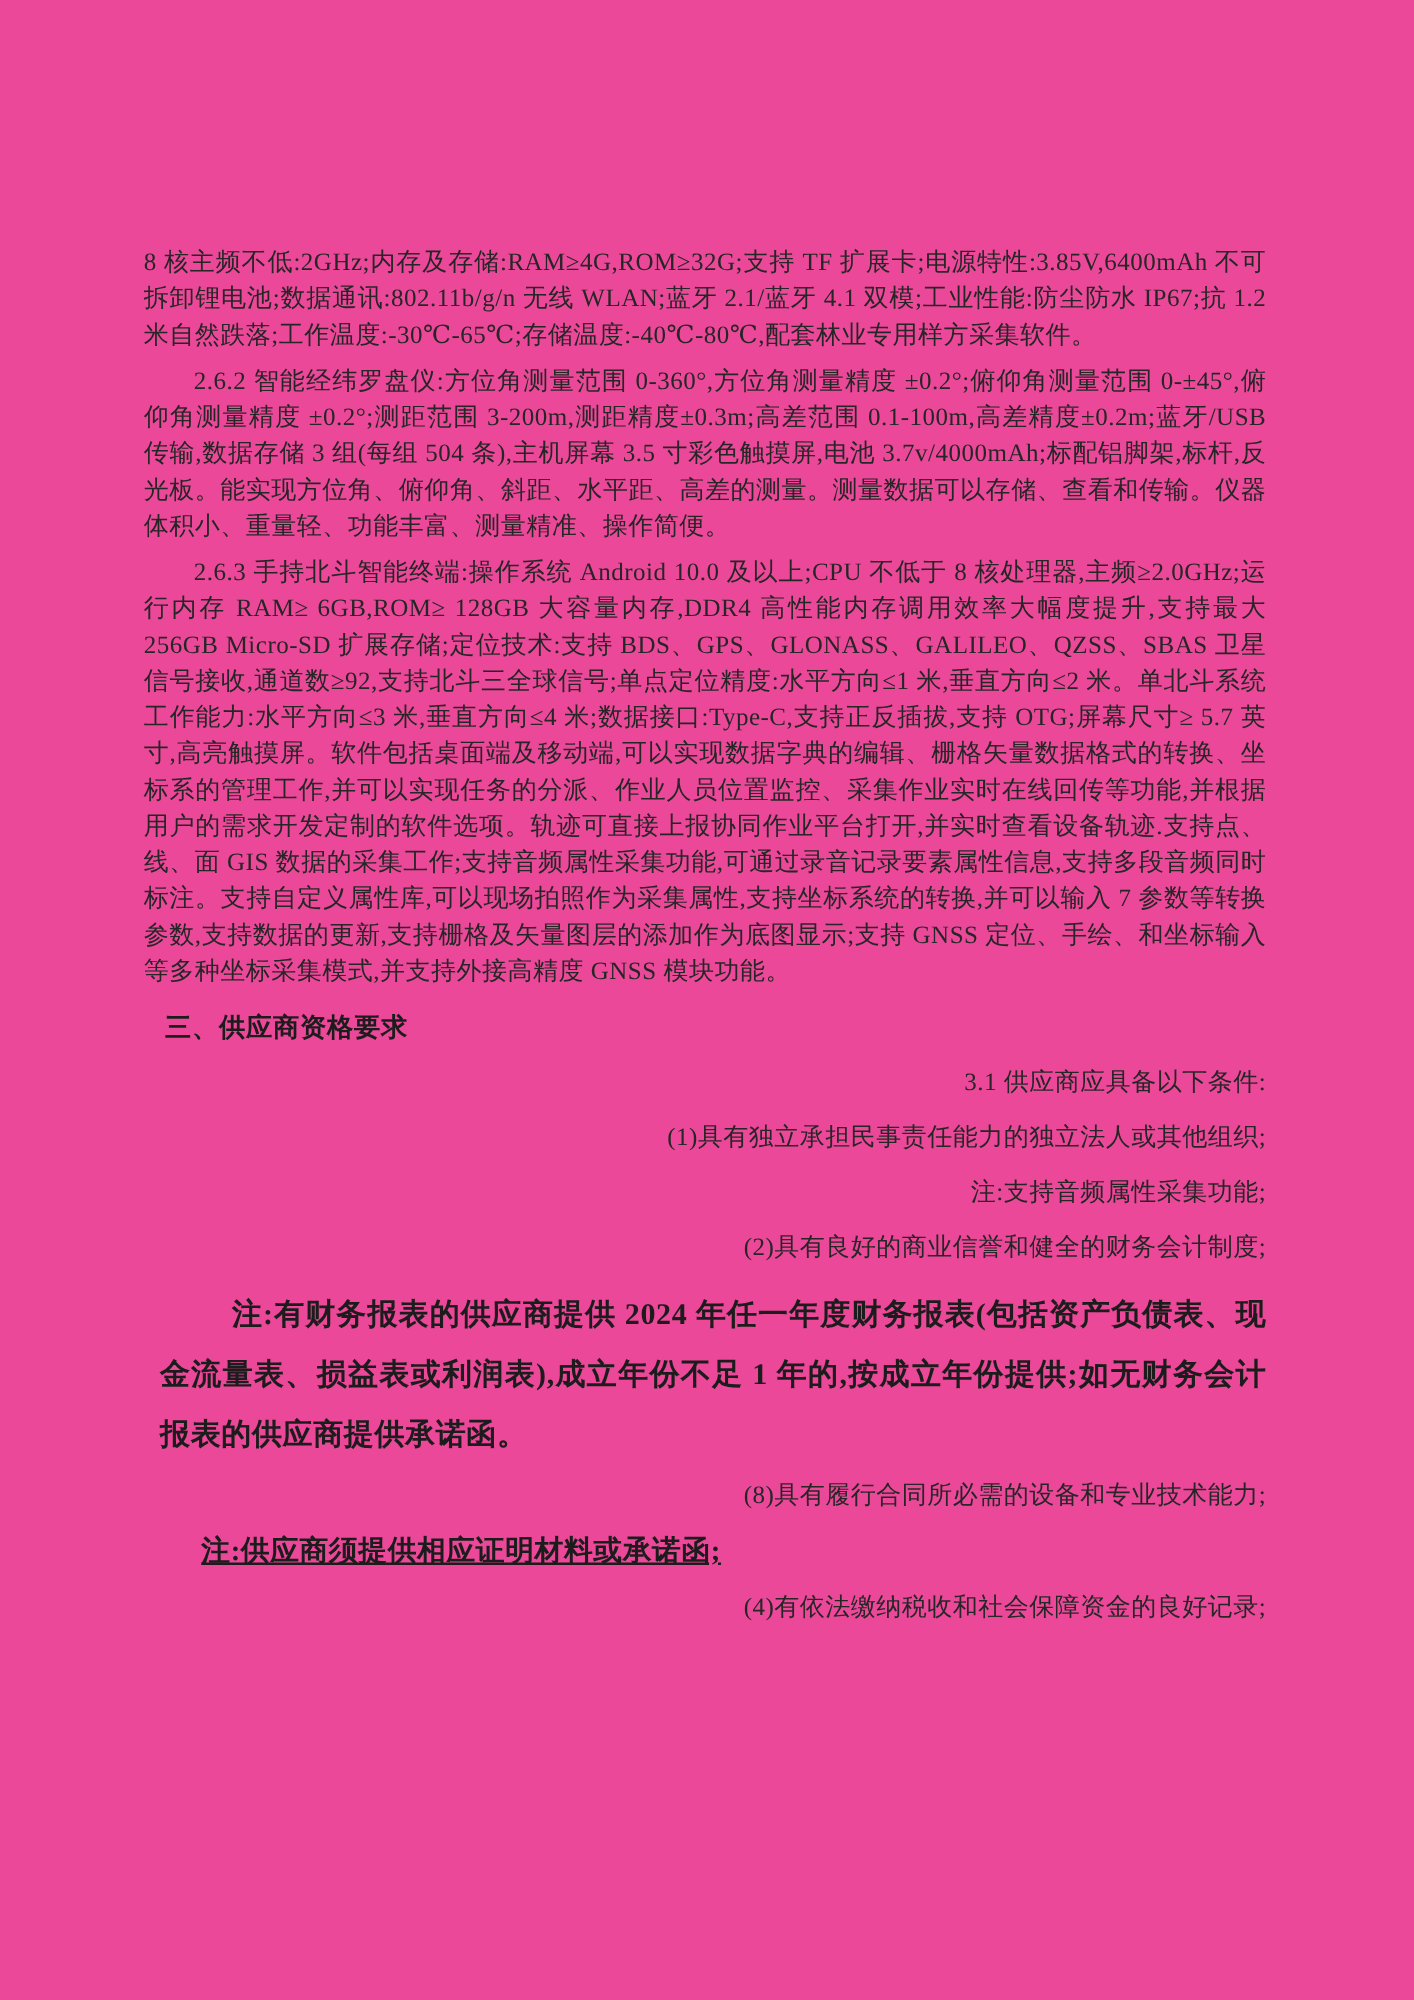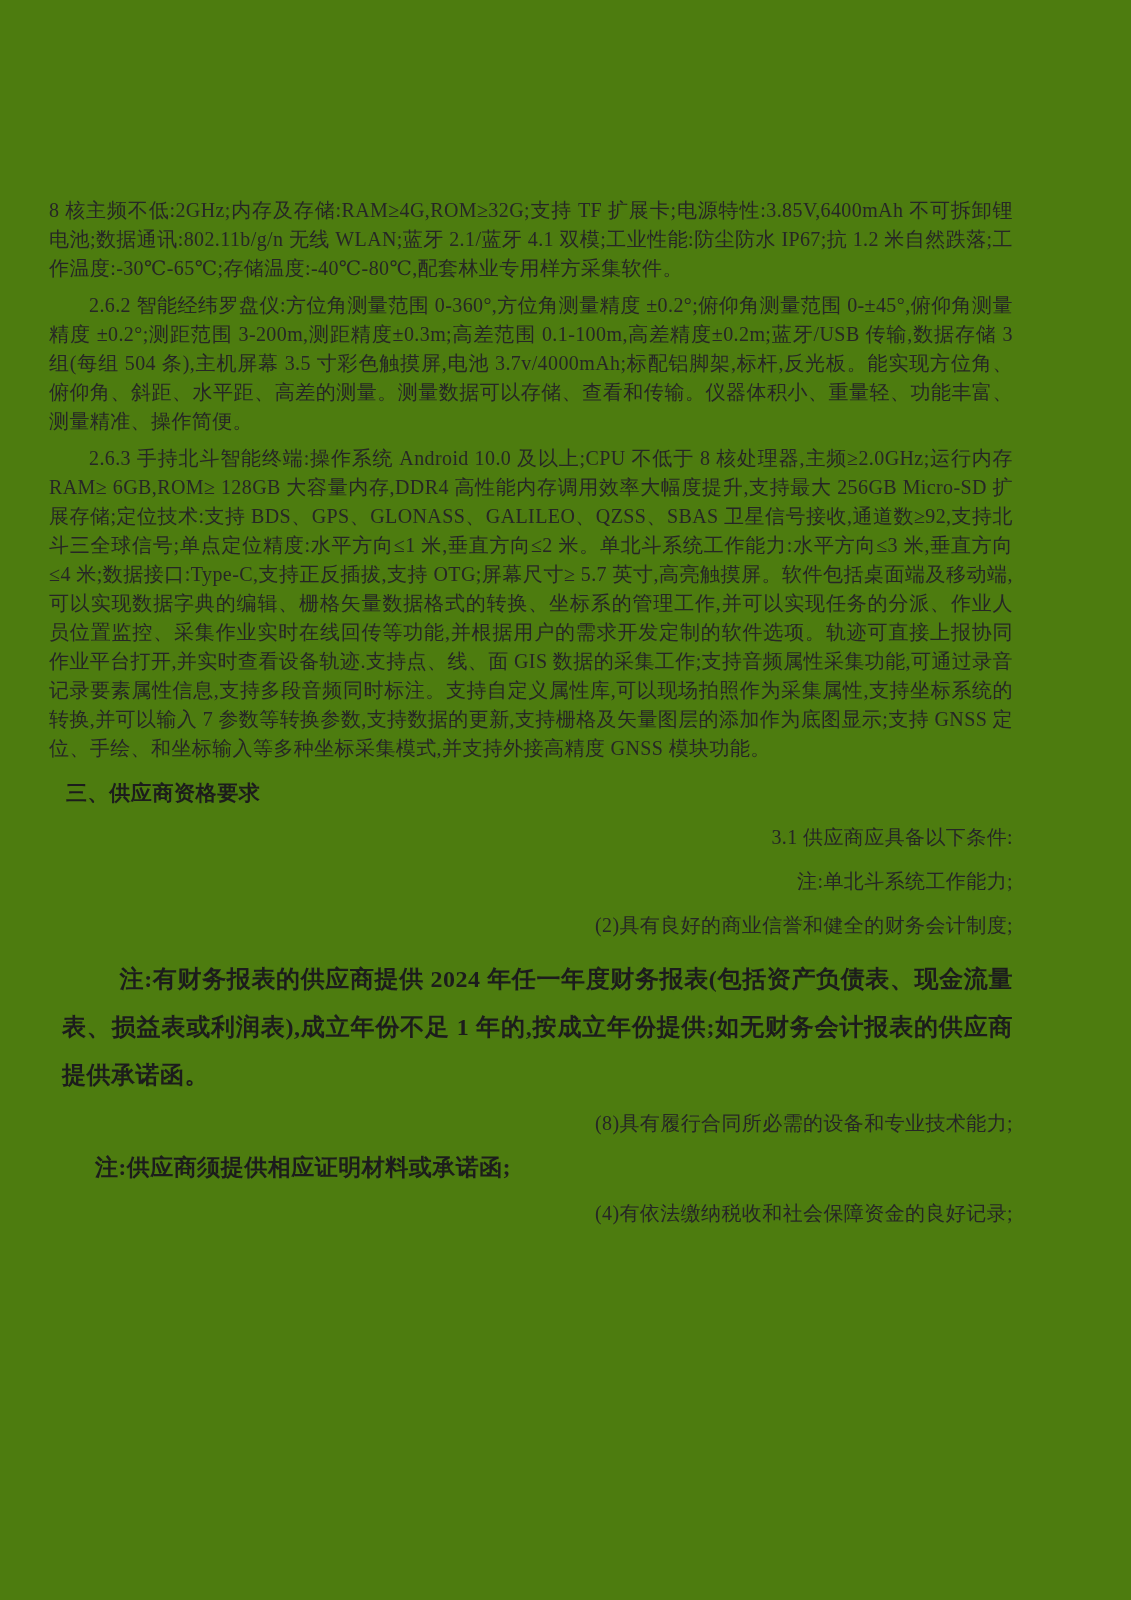--- a/index.html
+++ b/index.html
@@ -5,26 +5,26 @@
   html, body {
     margin: 0;
     padding: 0;
     background: #ffffff;
   }
   .page {
     position: relative;
     width: 1131px;
     height: 1600px;
     margin: 0 auto;
-    background: #4d7c0f;
+    background: #ec4899;
     overflow: hidden;
     font-family: "Liberation Serif", "DejaVu Serif", serif;
     color: #262626;
     box-sizing: border-box;
-    padding: 196px 118px 0 49px;
+    padding: 196px 118px 0 115px;
   }
   .body-p {
     margin: 0 0 8px 0;
     font-size: 20px;
     line-height: 29px;
     text-align: justify;
     letter-spacing: 0.4px;
   }
   .body-p.indent {
     text-indent: 2em;
@@ -56,39 +56,41 @@
     letter-spacing: 0.5px;
   }
   .note-bold {
     margin: 0 0 16px 0;
     font-size: 23px;
     line-height: 30px;
     font-weight: bold;
     color: #1c1c1c;
     text-indent: 2em;
     letter-spacing: 0.5px;
+    text-decoration: underline;
   }
 </style>
 </head>
 <body>
 
 <div class="page">
 
   <p class="body-p">8 核主频不低:2GHz;内存及存储:RAM≥4G,ROM≥32G;支持 TF 扩展卡;电源特性:3.85V,6400mAh 不可拆卸锂电池;数据通讯:802.11b/g/n 无线 WLAN;蓝牙 2.1/蓝牙 4.1 双模;工业性能:防尘防水 IP67;抗 1.2 米自然跌落;工作温度:-30℃-65℃;存储温度:-40℃-80℃,配套林业专用样方采集软件。</p>
 
   <p class="body-p indent">2.6.2 智能经纬罗盘仪:方位角测量范围 0-360°,方位角测量精度 ±0.2°;俯仰角测量范围 0-±45°,俯仰角测量精度 ±0.2°;测距范围 3-200m,测距精度±0.3m;高差范围 0.1-100m,高差精度±0.2m;蓝牙/USB 传输,数据存储 3 组(每组 504 条),主机屏幕 3.5 寸彩色触摸屏,电池 3.7v/4000mAh;标配铝脚架,标杆,反光板。能实现方位角、俯仰角、斜距、水平距、高差的测量。测量数据可以存储、查看和传输。仪器体积小、重量轻、功能丰富、测量精准、操作简便。</p>
 
   <p class="body-p indent">2.6.3 手持北斗智能终端:操作系统 Android 10.0 及以上;CPU 不低于 8 核处理器,主频≥2.0GHz;运行内存 RAM≥ 6GB,ROM≥ 128GB 大容量内存,DDR4 高性能内存调用效率大幅度提升,支持最大 256GB Micro-SD 扩展存储;定位技术:支持 BDS、GPS、GLONASS、GALILEO、QZSS、SBAS 卫星信号接收,通道数≥92,支持北斗三全球信号;单点定位精度:水平方向≤1 米,垂直方向≤2 米。单北斗系统工作能力:水平方向≤3 米,垂直方向≤4 米;数据接口:Type-C,支持正反插拔,支持 OTG;屏幕尺寸≥ 5.7 英寸,高亮触摸屏。软件包括桌面端及移动端,可以实现数据字典的编辑、栅格矢量数据格式的转换、坐标系的管理工作,并可以实现任务的分派、作业人员位置监控、采集作业实时在线回传等功能,并根据用户的需求开发定制的软件选项。轨迹可直接上报协同作业平台打开,并实时查看设备轨迹.支持点、线、面 GIS 数据的采集工作;支持音频属性采集功能,可通过录音记录要素属性信息,支持多段音频同时标注。支持自定义属性库,可以现场拍照作为采集属性,支持坐标系统的转换,并可以输入 7 参数等转换参数,支持数据的更新,支持栅格及矢量图层的添加作为底图显示;支持 GNSS 定位、手绘、和坐标输入等多种坐标采集模式,并支持外接高精度 GNSS 模块功能。</p>
 
   <p class="section-heading">三、供应商资格要求</p>
 
   <p class="q-item ind-2">3.1 供应商应具备以下条件:</p>
 
+  <p class="q-item ind-1">(1)具有独立承担民事责任能力的独立法人或其他组织;</p>
 
-  <p class="q-item ind-1">注:单北斗系统工作能力;</p>
+  <p class="q-item ind-1">注:支持音频属性采集功能;</p>
 
   <p class="q-item ind-1">(2)具有良好的商业信誉和健全的财务会计制度;</p>
 
   <p class="note-big">注:有财务报表的供应商提供 2024 年任一年度财务报表(包括资产负债表、现金流量表、损益表或利润表),成立年份不足 1 年的,按成立年份提供;如无财务会计报表的供应商提供承诺函。</p>
 
   <p class="q-item ind-1">(8)具有履行合同所必需的设备和专业技术能力;</p>
 
   <p class="note-bold">注:供应商须提供相应证明材料或承诺函;</p>
 
   <p class="q-item ind-1">(4)有依法缴纳税收和社会保障资金的良好记录;</p>

